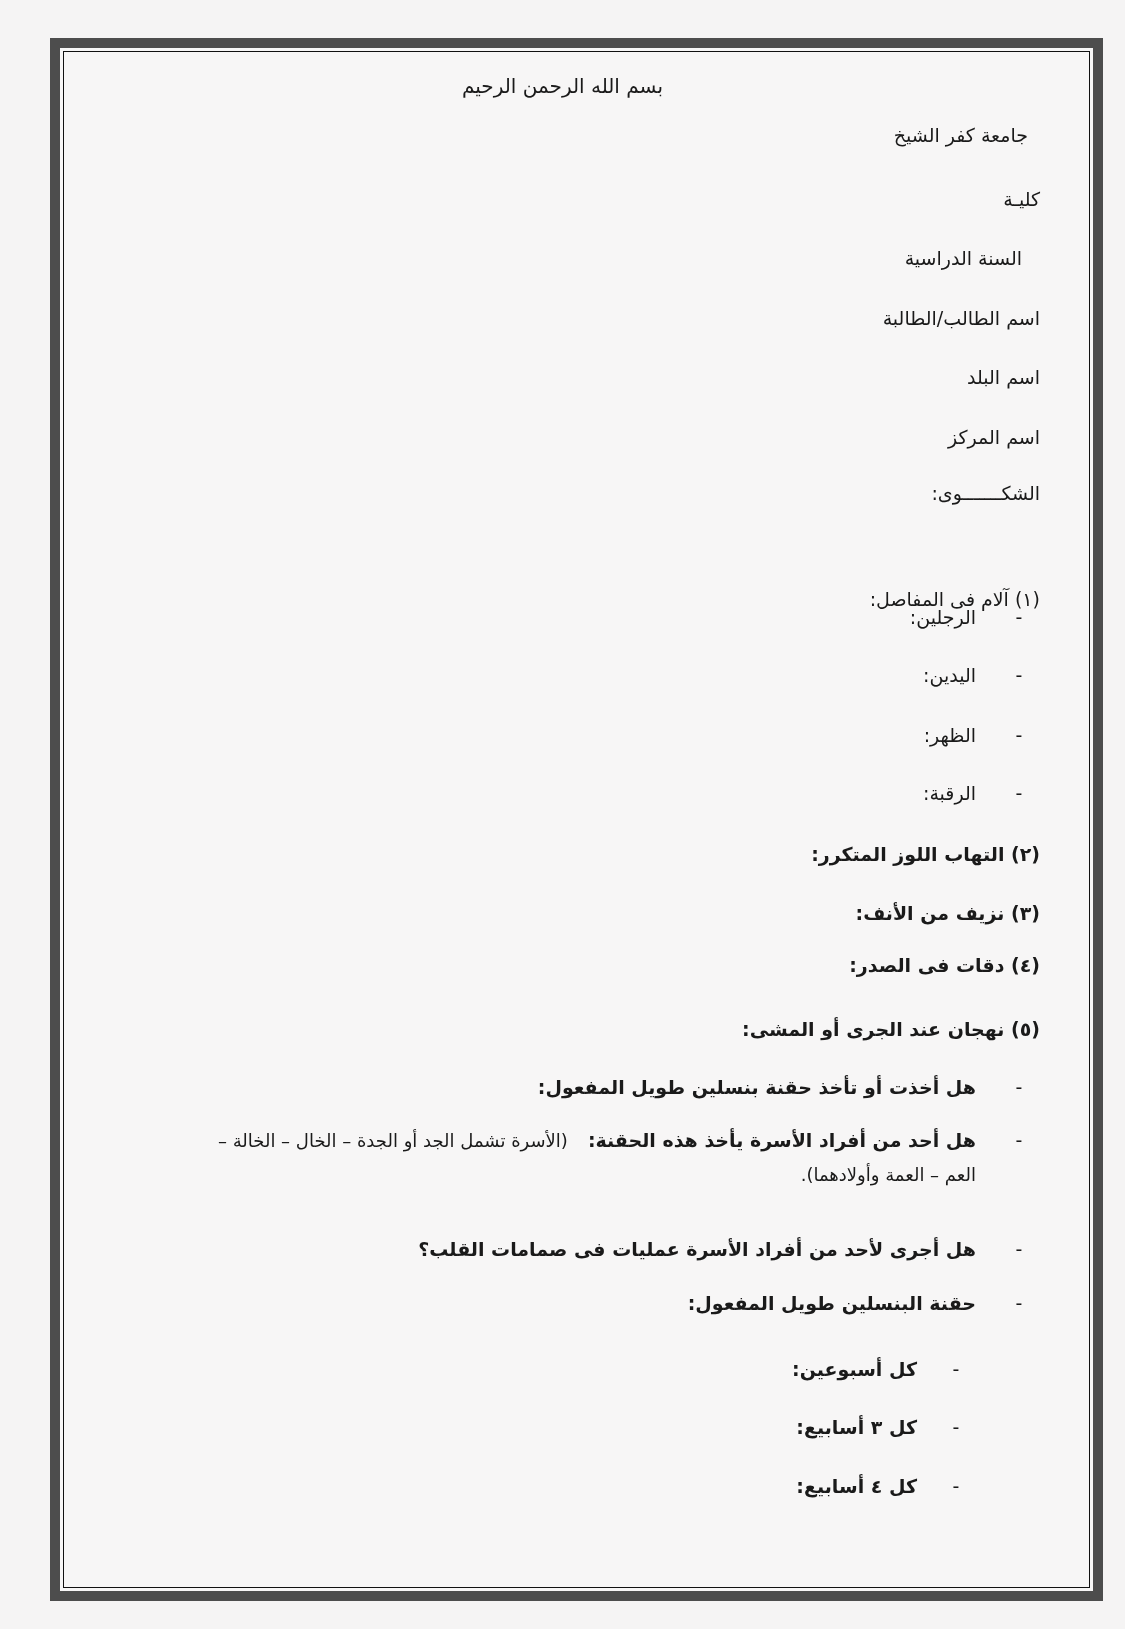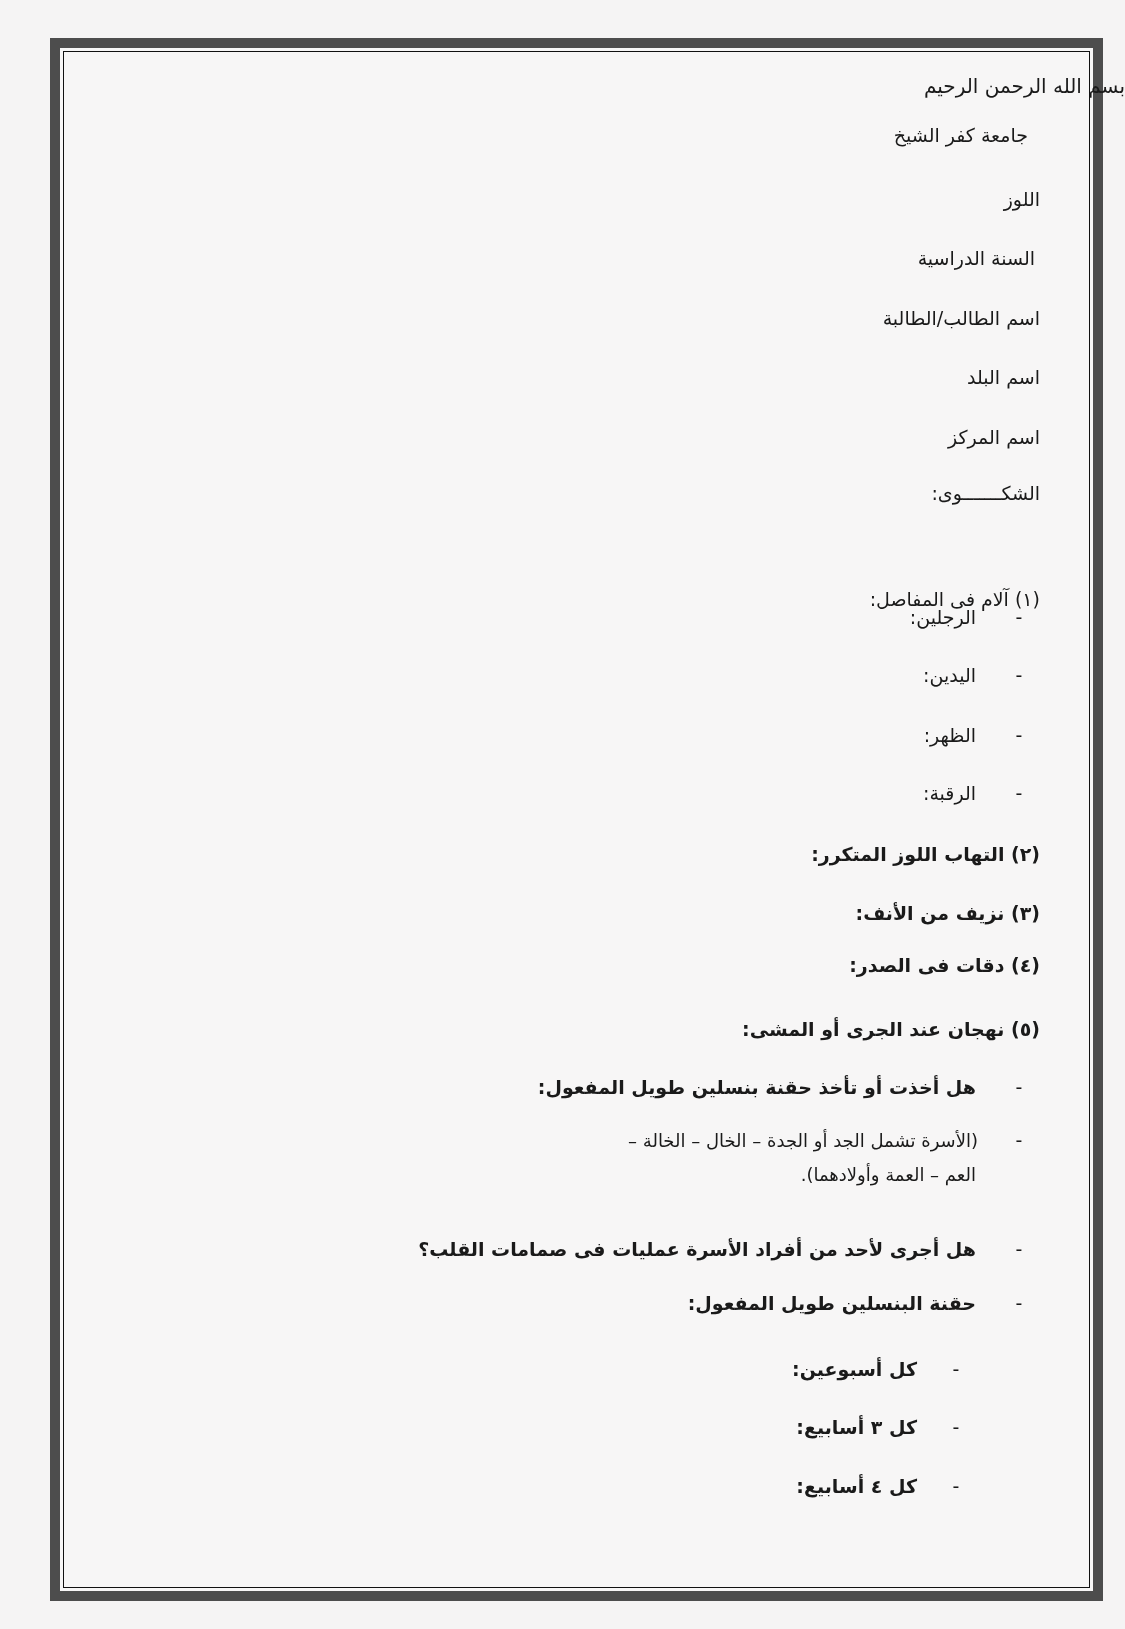--- a/index.html
+++ b/index.html
@@ -28,41 +28,41 @@
   .bold .label { font-weight:bold; }
   .dots {
     flex:1; height:24px; margin-right:10px;
     background-image:radial-gradient(circle, #222 1.3px, transparent 1.6px);
     background-size:9.3px 24px;
     background-position:left 14px;
     background-repeat:repeat-x;
     position:relative; top:6px;
   }
   .dash { display:inline-block; width:42px; text-align:center; }
-  .title { position:absolute; top:74px; left:0; width:1125px; font-size:20px; direction:rtl; }
+  .title { position:absolute; top:74px; left:0; width:1125px; text-align:center; font-size:20px; direction:rtl; }
   .wrap-line { position:absolute; direction:rtl; font-size:19px; line-height:24px; white-space:nowrap; }
 </style>
 </head>
 <body>
 
 <div class="frame-outer">
   <div class="frame-inner"></div>
 </div>
 
 <div class="title">بسم الله الرحمن الرحيم</div>
 
 <div class="line" style="top:123px; right:97px; font-size:19px;">
   <span class="label">جامعة كفر الشيخ</span>
 </div>
 
 <div class="line" style="top:182px; right:85px; width:330px;">
-  <span class="label">اللوز</span>
+  <span class="label">كليـة</span>
   <span class="dots"></span>
 </div>
-<div class="line" style="top:241px; right:90px; width:330px;justify-content:space-between;">
+<div class="line" style="top:241px; right:103px; width:330px;justify-content:space-between;">
   <span class="label">السنة الدراسية</span>
   <span class="dots"></span>
 </div>
 <div class="line" style="top:301px; right:85px; width:958px;">
   <span class="label">اسم الطالب/الطالبة</span>
   <span class="dots"></span>
 </div>
 <div class="line" style="top:360px; right:85px; width:958px;">
   <span class="label">اسم البلد</span>
   <span class="dots"></span>
@@ -119,20 +119,21 @@
 </div>
 
 <div class="line bold" style="top:1070px; right:85px; width:958px;">
   <span class="dash">-</span>
   <span class="label" style="margin-right:22px;">هل أخذت أو تأخذ حقنة بنسلين طويل المفعول:</span>
   <span class="dots"></span>
 </div>
 
 <div class="line bold" style="top:1128px; right:85px; width:958px;">
   <span class="dash">-</span>
+  <span class="label" style="margin-right:22px;">هل أحد من أفراد الأسرة يأخذ هذه الحقنة:</span>
   <span style="margin-right:20px; font-weight:normal; font-size:18px;">(الأسرة تشمل الجد أو الجدة – الخال – الخالة –</span>
 </div>
 <div class="wrap-line" style="top:1163px; right:149px; font-size:18px;">العم – العمة وأولادهما).</div>
 
 <div class="line bold" style="top:1232px; right:85px; width:958px;">
   <span class="dash">-</span>
   <span class="label" style="margin-right:22px;text-align:center;">هل أجرى لأحد من أفراد الأسرة عمليات فى صمامات القلب؟</span>
   <span class="dots"></span>
 </div>
 

